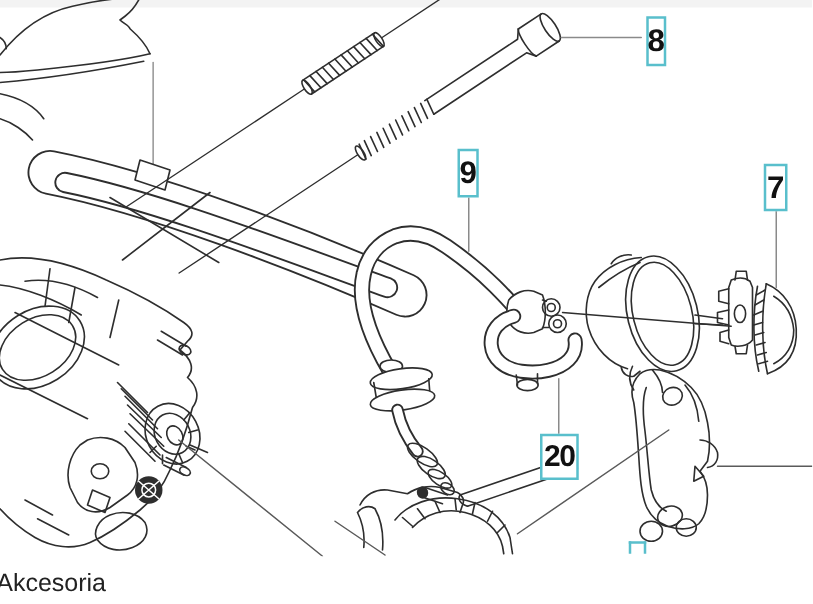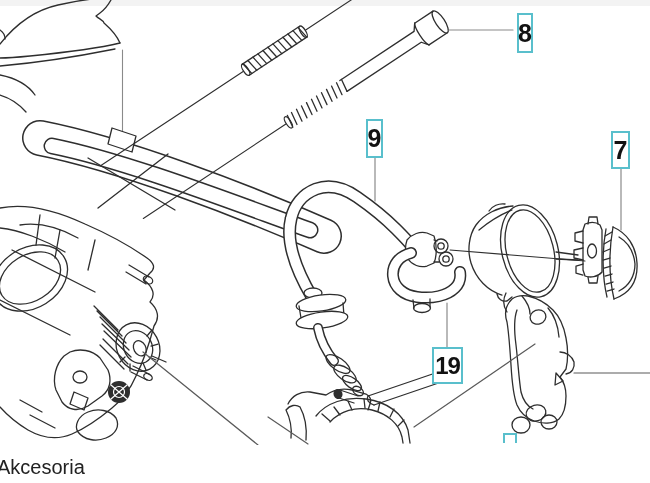--- a/index.html
+++ b/index.html
@@ -199,17 +199,17 @@
       <path d="M 143 352 L 258 445" stroke="#5a5a5a"></path>
       <path d="M 268 417 L 308 444" stroke="#5a5a5a"></path>
     </g>
 
     <rect x="0" y="445" width="650" height="38" fill="#ffffff" stroke="none"></rect>
   </svg>
 
   <div class="callout c8">8</div>
   <div class="callout c9">9</div>
   <div class="callout c7">7</div>
-  <div class="callout c18">19</div>
+  <div class="callout c18">20</div>
   <div class="cpart"></div>
 
   <div class="caption">Akcesoria</div>
 </div>
 
 </body></html>

